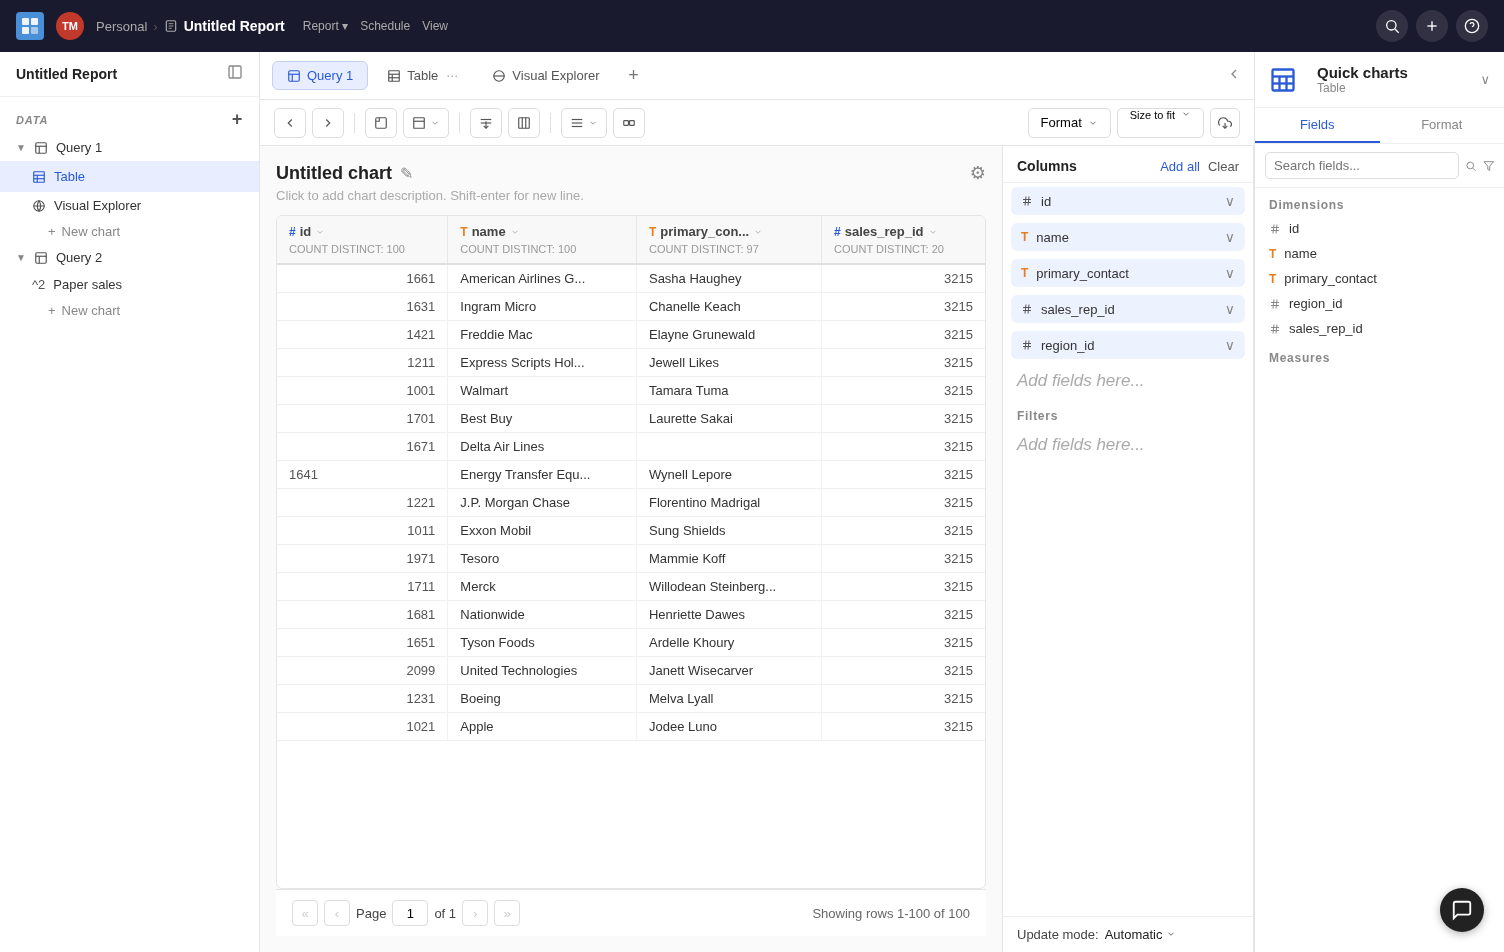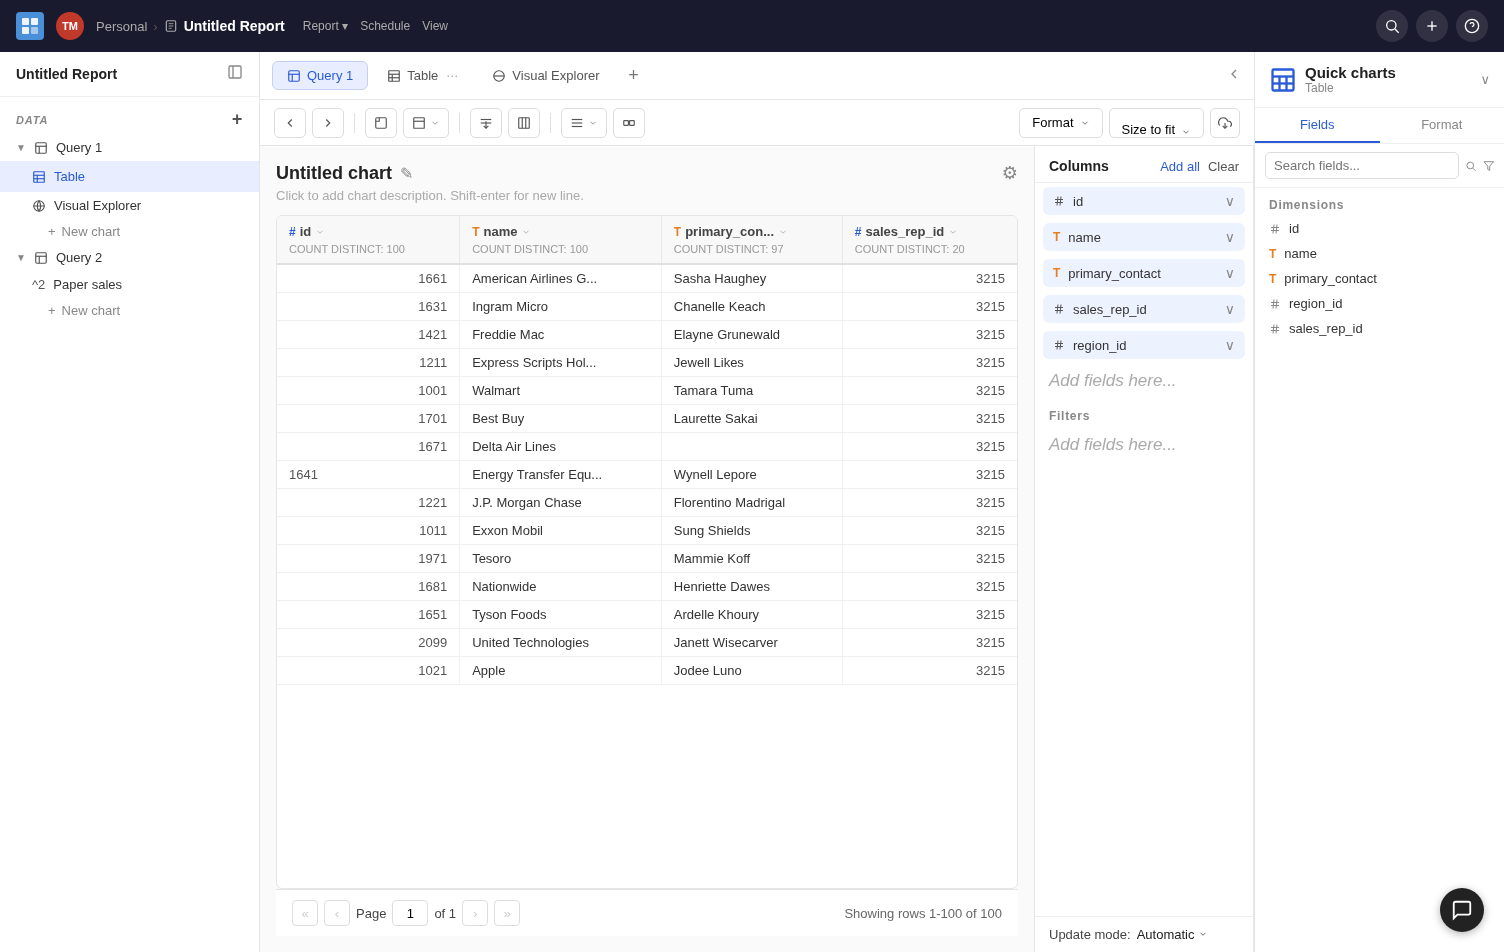--- a/index.html
+++ b/index.html
@@ -50,21 +50,21 @@
     .tab-add { width: 30px; height: 30px; border-radius: 6px; display: flex; align-items: center; justify-content: center; cursor: pointer; color: #777; font-size: 18px; }
     .tabs-spacer { flex: 1; }
     .tab-collapse { color: #888; cursor: pointer; font-size: 16px; }
 
     
     .toolbar { display: flex; align-items: center; background: #fff; border-bottom: 1px solid #e5e5e5; height: 46px; padding: 0 14px; gap: 6px; }
     .toolbar-btn { height: 30px; padding: 0 8px; border-radius: 5px; border: 1px solid #ddd; background: #fff; cursor: pointer; color: #444; font-size: 13px; display: flex; align-items: center; gap: 4px; }
     .toolbar-separator { width: 1px; height: 20px; background: #e0e0e0; margin: 0 4px; }
     .toolbar-spacer { flex: 1; }
     .toolbar-format-btn { height: 30px; padding: 0 12px; border-radius: 5px; border: 1px solid #ddd; background: #fff; cursor: pointer; font-size: 13px; display: flex; align-items: center; gap: 6px; }
-    .toolbar-size-btn { height: 30px; padding: 0 12px; border-radius: 5px; border: 1px solid #ddd; background: #fff; cursor: pointer; font-size: 13px; display: flex; align-items: flex-end; gap: 6px; }
+    .toolbar-size-btn { height: 30px; padding: 0 12px; border-radius: 5px; border: 1px solid #ddd; background: #fff; cursor: pointer; font-size: 11px; display: flex; align-items: flex-start; gap: 6px; }
     .toolbar-download-btn { width: 30px; height: 30px; border-radius: 5px; border: 1px solid #ddd; background: #fff; cursor: pointer; font-size: 14px; display: flex; align-items: center; justify-content: center; color: #555; }
 
     
     .chart-area { display: flex; flex: 1; overflow: hidden; }
     .chart-main { flex: 1; display: flex; flex-direction: column; overflow: hidden; padding: 16px; }
     .chart-title-row { display: flex; align-items: center; gap: 8px; margin-bottom: 4px; }
     .chart-title { font-size: 18px; font-weight: 600; color: #222; }
     .chart-title-edit-icon { color: #888; cursor: pointer; font-size: 16px; }
     .chart-settings-icon { margin-left: auto; color: #888; cursor: pointer; font-size: 18px; }
     .chart-description { color: #aaa; font-size: 13px; margin-bottom: 12px; }
@@ -85,36 +85,36 @@
 
     
     .pagination { display: flex; align-items: center; gap: 6px; padding: 10px 16px; border-top: 1px solid #e5e5e5; background: #fff; font-size: 13px; color: #444; }
     .page-btn { width: 26px; height: 26px; border-radius: 4px; border: 1px solid #ddd; background: #fff; cursor: pointer; display: flex; align-items: center; justify-content: center; color: #555; font-size: 13px; }
     .page-btn.disabled { color: #ccc; cursor: default; }
     .page-input { width: 36px; height: 26px; border: 1px solid #ddd; border-radius: 4px; text-align: center; font-size: 13px; }
     .pagination-spacer { flex: 1; }
     .rows-info { color: #666; }
 
     
-    .columns-panel { width: 220px; background: #fff; border-left: 1px solid #e5e5e5; border-right: 1px solid #e5e5e5; display: flex; flex-direction: column; overflow-y: auto; }
+    .columns-panel { width: 252px; background: #fff; border-left: 1px solid #e5e5e5; border-right: 1px solid #e5e5e5; display: flex; flex-direction: column; overflow-y: auto; }
     .columns-header { display: flex; align-items: center; justify-content: space-between; padding: 12px 14px 8px; border-bottom: 1px solid #eee; }
     .columns-title { font-size: 14px; font-weight: 600; }
     .columns-actions { display: flex; gap: 8px; font-size: 13px; }
     .columns-action-btn { color: #2a5bd7; cursor: pointer; background: none; border: none; font-size: 13px; }
     .column-chip { display: flex; align-items: center; margin: 4px 8px; padding: 6px 10px; background: #edf2ff; border-radius: 6px; font-size: 13px; color: #333; cursor: pointer; gap: 8px; }
     .column-chip-label { flex: 1; }
     .column-chip-expand { color: #888; font-size: 14px; }
     .add-fields-placeholder { color: #aaa; font-size: 17px; padding: 8px 14px; font-style: italic; }
     .section-title-sm { font-size: 12px; font-weight: 700; color: #888; padding: 10px 14px 4px; letter-spacing: 0.06em; }
     .update-mode-bar { padding: 10px 14px; border-top: 1px solid #eee; font-size: 13px; color: #444; display: flex; align-items: center; gap: 6px; margin-top: auto; }
     .update-mode-val { color: #222; font-weight: 500; }
 
     
     .quick-charts-panel { width: 250px; background: #fff; border-left: 1px solid #e5e5e5; display: flex; flex-direction: column; overflow-y: auto; }
-    .qc-header { display: flex; align-items: center; gap: 8px; padding: 12px 14px; border-bottom: 1px solid #eee; }
+    .qc-header { display: flex; align-items: center; gap: 20px; padding: 12px 14px; border-bottom: 1px solid #eee; }
     .qc-header-text { flex: 1; }
     .qc-header-title { font-size: 15px; font-weight: 700; }
     .qc-header-sub { font-size: 12px; color: #888; }
     .qc-header-chevron { color: #888; cursor: pointer; }
     .qc-tabs { display: flex; border-bottom: 1px solid #eee; }
     .qc-tab { flex: 1; text-align: center; padding: 9px 0; font-size: 13px; color: #888; cursor: pointer; border-bottom: 2px solid transparent; }
     .qc-tab.active { color: #2a5bd7; border-bottom-color: #2a5bd7; font-weight: 500; }
     .qc-search-row { display: flex; align-items: center; padding: 8px 10px; gap: 6px; border-bottom: 1px solid #f0f0f0; }
     .qc-search { flex: 1; border: 1px solid #ddd; border-radius: 5px; padding: 5px 8px; font-size: 13px; }
     .qc-section-label { font-size: 12px; font-weight: 700; color: #888; padding: 10px 14px 4px; letter-spacing: 0.06em; }
@@ -496,35 +496,47 @@
     <td>Sung Shields</td>
     <td style="color:#555; text-align:right;">3215</td>
   </tr>
                 <tr>
     <td style="color:#555; text-align:right;">1971</td>
     <td>Tesoro</td>
     <td>Mammie Koff</td>
     <td style="color:#555; text-align:right;">3215</td>
   </tr>
                 <tr>
+    <td style="color:#555; text-align:right;">1711</td>
+    <td>Merck</td>
+    <td>Willodean Steinberg...</td>
+    <td style="color:#555; text-align:right;">3215</td>
+  </tr>
+                <tr>
     <td style="color:#555; text-align:right;">1681</td>
     <td>Nationwide</td>
     <td>Henriette Dawes</td>
     <td style="color:#555; text-align:right;">3215</td>
   </tr>
                 <tr>
     <td style="color:#555; text-align:right;">1651</td>
     <td>Tyson Foods</td>
     <td>Ardelle Khoury</td>
     <td style="color:#555; text-align:right;">3215</td>
   </tr>
                 <tr>
     <td style="color:#555; text-align:right;">2099</td>
     <td>United Technologies</td>
     <td>Janett Wisecarver</td>
+    <td style="color:#555; text-align:right;">3215</td>
+  </tr>
+                <tr>
+    <td style="color:#555; text-align:right;">1231</td>
+    <td>Boeing</td>
+    <td>Melva Lyall</td>
     <td style="color:#555; text-align:right;">3215</td>
   </tr>
                 <tr>
     <td style="color:#555; text-align:right;">1021</td>
     <td>Apple</td>
     <td>Jodee Luno</td>
     <td style="color:#555; text-align:right;">3215</td>
   </tr>
               </tbody>
           </table>
@@ -671,20 +683,21 @@
     </div>
     <div class="qc-field-item">
       <svg width="12" height="12" viewBox="0 0 24 24" fill="none" stroke="#888" stroke-width="2">
           <line x1="4" y1="9" x2="20" y2="9"></line>
           <line x1="4" y1="15" x2="20" y2="15"></line>
           <line x1="10" y1="3" x2="8" y2="21"></line>
           <line x1="16" y1="3" x2="14" y2="21"></line>
         </svg>
       <span>sales_rep_id</span>
     </div>
+    <div class="qc-section-measures">Measures</div>
   </div>
 
 </div>
 
 <div class="chat-bubble">
   <svg width="22" height="22" fill="none" stroke="white" stroke-width="2" viewBox="0 0 24 24">
       <path d="M21 15a2 2 0 0 1-2 2H7l-4 4V5a2 2 0 0 1 2-2h14a2 2 0 0 1 2 2z"></path>
     </svg>
 </div>
 

